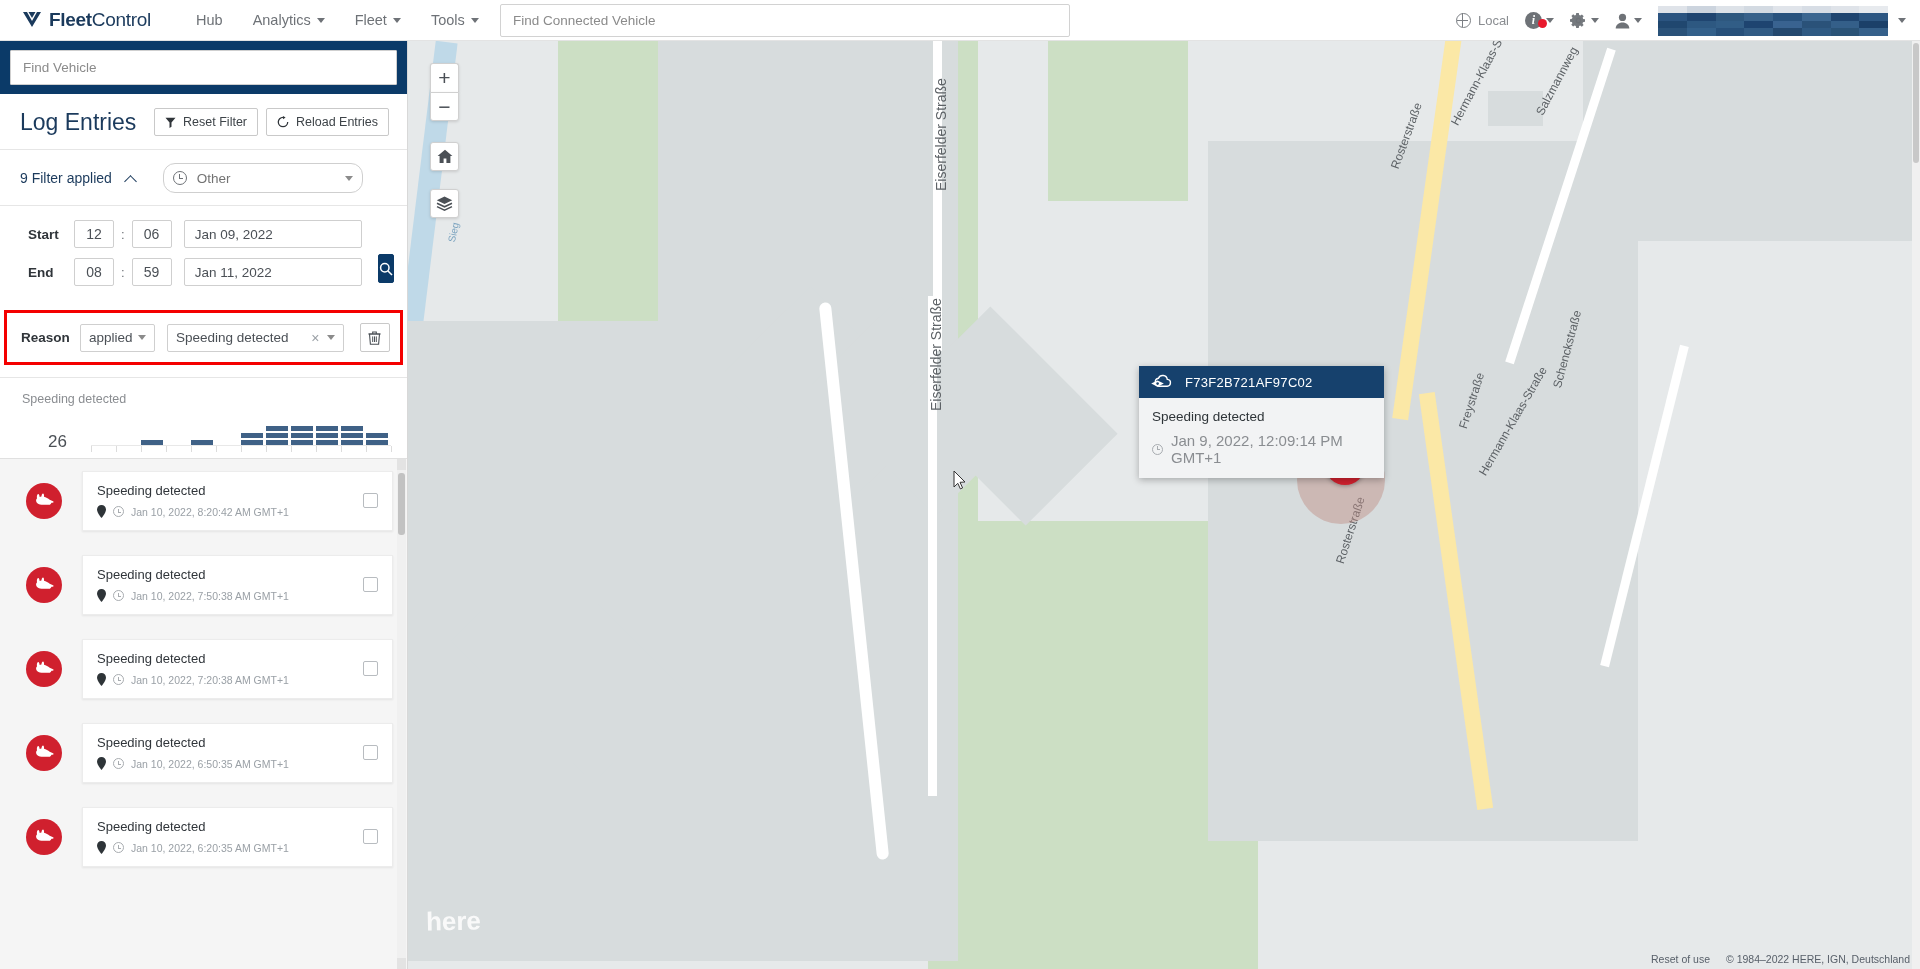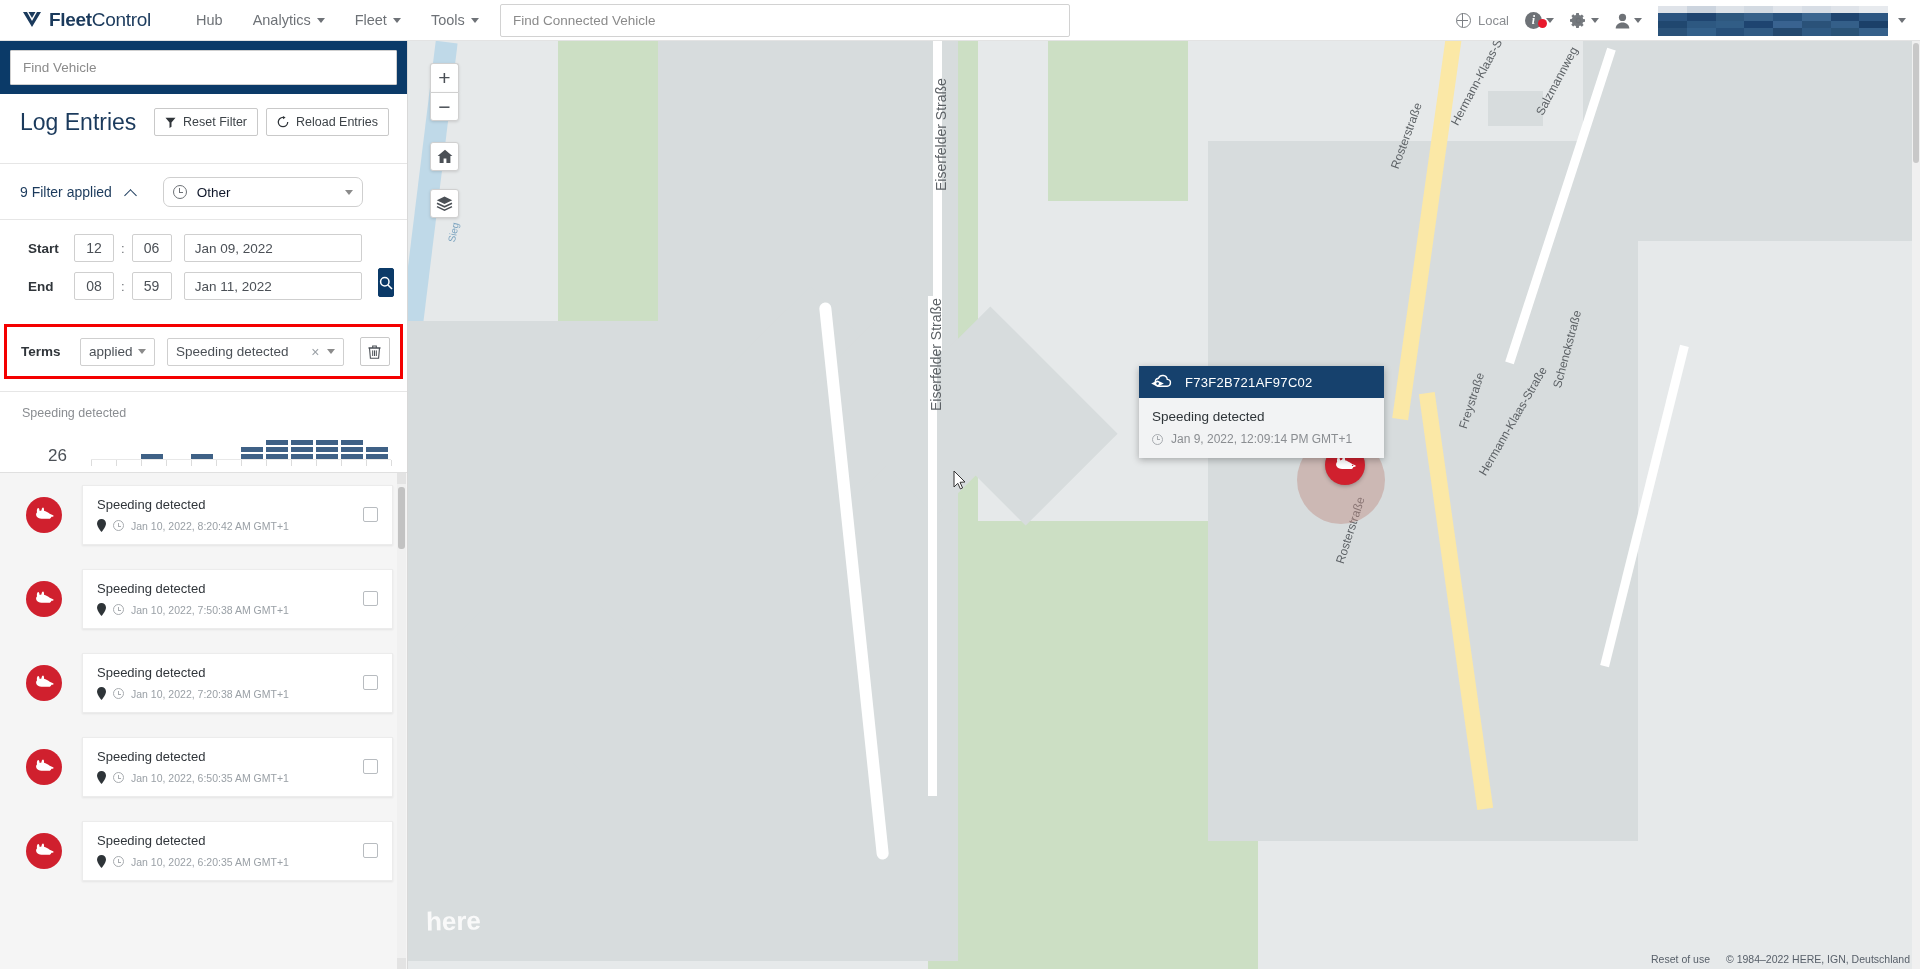--- a/index.html
+++ b/index.html
@@ -61,35 +61,35 @@
     background: #fff; z-index: 30; border-right: 1px solid #d8d8d8;
     display: flex; flex-direction: column;
   }
   .veh-search-bar { background: #0b3a68; padding: 9px 10px; }
   .veh-search {
     width: 100%; height: 35px; border: 1px solid #cfcfcf; background: #fff;
     font-size: 13.5px; color: #7a7a7a; padding: 0 12px; outline: none; border-radius: 1px;
   }
   .veh-search::placeholder { color: #8b8b8b; }
 
-  .panel-head { display: flex; align-items: flex-end; padding: 14px 18px 27px 20px; border-bottom: 1px solid #e6e6e6; }
+  .panel-head { display: flex; align-items: flex-end; padding: 14px 18px 13px 20px; border-bottom: 1px solid #e6e6e6; }
   .panel-title { font-size: 23px; color: #1b3a5c; font-weight: normal; white-space: nowrap; }
   .head-btns { margin-left: auto; display: flex; gap: 8px; }
   .hbtn {
     border: 1px solid #c9c9c9; background: #fff; border-radius: 2px;
     font-size: 12.5px; color: #3d4348; padding: 6px 10px;
     display: flex; align-items: center; gap: 7px; cursor: pointer; white-space: nowrap;
   }
   .filter-row { display: flex; align-items: center; padding: 13px 18px 12px 20px; border-bottom: 1px solid #e6e6e6; }
   .filter-applied { font-size: 14px; color: #1b3a5c; cursor: pointer; white-space: nowrap; }
   .chev-up { margin-left: 10px; display: inline-block; width: 9px; height: 9px;
     border-left: 1.6px solid #1b3a5c; border-top: 1.6px solid #1b3a5c; transform: rotate(45deg); margin-bottom: -3px; }
   .other-select {
-    margin-left: 28px; width: 200px; height: 30px; border: 1px solid #cfcfcf; border-radius: 7px;
-    display: flex; align-items: center; padding: 0 9px; font-size: 13.5px; color: #0f172a;
+    margin-left: 28px; width: 200px; height: 30px; border: 1px solid #cfcfcf; border-radius: 12px;
+    display: flex; align-items: center; padding: 0 9px; font-size: 13.5px; color: #737373;
     cursor: pointer; background: #fff;
   }
   .clock-ic { width: 14px; height: 14px; border-radius: 50%; border: 1.4px solid #6e7277; position: relative; margin-right: 10px; flex: none; }
   .clock-ic:before { content:""; position:absolute; left:5.2px; top:2px; width:1.3px; height:5px; background:#6e7277; }
   .clock-ic:after { content:""; position:absolute; left:5.2px; top:6px; width:4px; height:1.3px; background:#6e7277; }
   .sel-caret { margin-left: auto; border-left: 4px solid transparent; border-right: 4px solid transparent; border-top: 5px solid #8b8b8b; }
 
   .dt-area { padding: 14px 18px 8px 28px; }
   .dt-row { display: flex; align-items: center; margin-bottom: 10px; }
   .dt-label { width: 46px; font-size: 13.5px; color: #30353a; font-weight: bold; }
@@ -171,21 +171,21 @@
 
   
   .popup { position: absolute; left: 731px; top: 325px; width: 245px;
     box-shadow: 0 2px 7px rgba(0,0,0,0.28); }
   .popup-head { background: #16416d; height: 32px; display: flex; align-items: center; padding: 0 11px; }
   .veh-ic { width: 25px; height: 17px; margin-right: 10px; flex: none; }
   .popup-id { color: #fff; font-size: 13px; letter-spacing: 0.3px; }
   .popup-body { background: #f2f3f4; padding: 11px 13px 12px 13px; }
   .popup-title { font-size: 13.5px; color: #2e3438; margin-bottom: 8px; }
   .popup-meta { display: flex; align-items: center; gap: 8px; }
-  .popup-time { font-size: 12px; color: #8a8d91; }
+  .popup-time { font-size: 15px; color: #8a8d91; }
 
   .marker-halo { position: absolute; left: 889px; top: 395px; width: 88px; height: 88px;
     border-radius: 50%; background: rgba(190,140,130,0.45); }
   .marker { position: absolute; left: 917px; top: 404px; width: 40px; height: 40px; border-radius: 50%;
     background: #d0202e; display: flex; align-items: center; justify-content: center;
     box-shadow: 0 1px 4px rgba(0,0,0,0.3); }
   .cursor-arrow { position: absolute; left: 545px; top: 429px; width: 14px; height: 20px; }
 
   .here-logo { position: absolute; left: 18px; bottom: 32px; color: #fff; font-size: 26px;
     font-weight: bold; opacity: 0.85; transform: rotate(-1deg); }
@@ -354,21 +354,21 @@
         <div class="search-sq" style="margin-top:34px">
           <svg width="14" height="14" viewBox="0 0 14 14">
             <circle cx="5.8" cy="5.8" r="4.2" stroke="#fff" stroke-width="1.5" fill="none"></circle>
             <path d="M9 9l4 4" stroke="#fff" stroke-width="1.6"></path>
           </svg>
         </div>
       </div>
     </div>
 
     <div class="reason-box">
-      <span class="reason-label">Terms</span>
+      <span class="reason-label">Reason</span>
       <div class="eq-sel">
         <span>applied</span>
         <i class="sel-caret"></i>
       </div>
       <div class="val-sel">
         <span>Speeding detected</span>
         <span class="x-clear">×</span>
         <i class="sel-caret" style="margin-left:2px"></i>
       </div>
       <div class="trash-btn">

